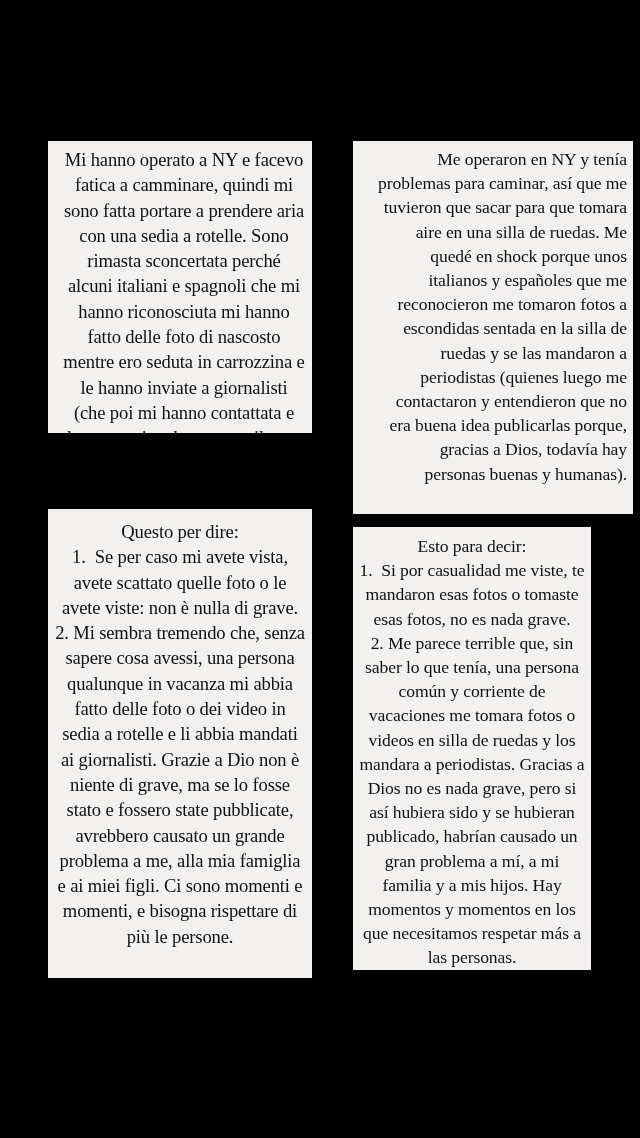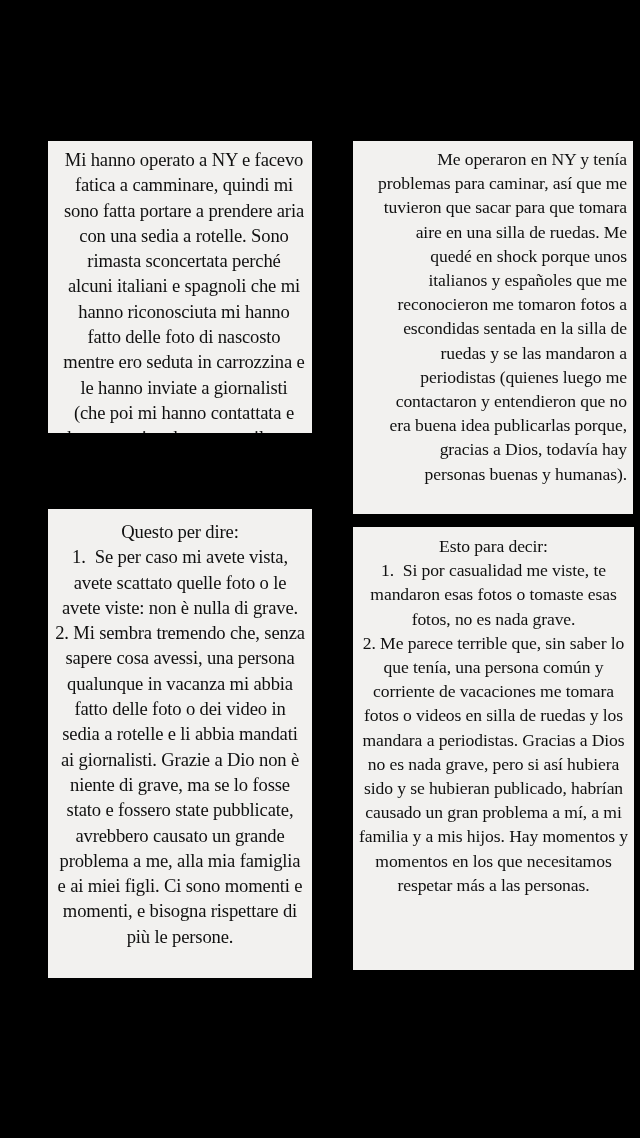--- a/index.html
+++ b/index.html
@@ -82,21 +82,21 @@
   #card-it-2 .card-body {
     font-size: 18.6px;
     line-height: 25.3px;
     letter-spacing: -0.15px;
   }
 
   
   #card-es-2 {
     left: 353px;
     top: 527px;
-    width: 281px;
+    width: 238px;
     height: 443px;
     padding: 7px 6px 6px 6px;
   }
   #card-es-2 .card-body {
     font-size: 17.6px;
     line-height: 24.2px;
     letter-spacing: -0.1px;
   }
 </style>
 </head>

